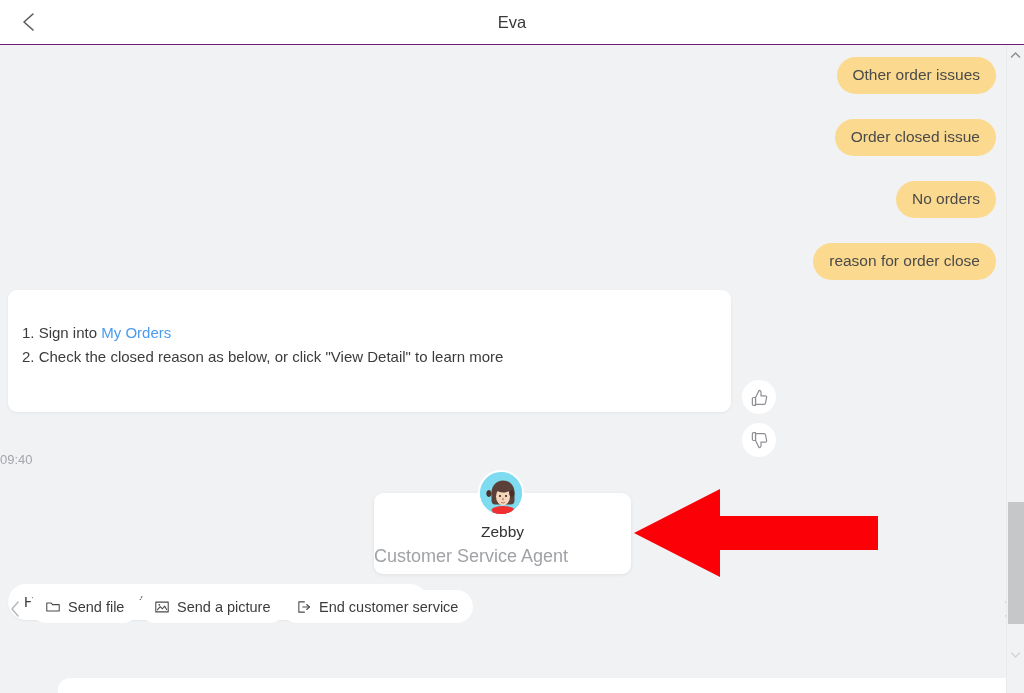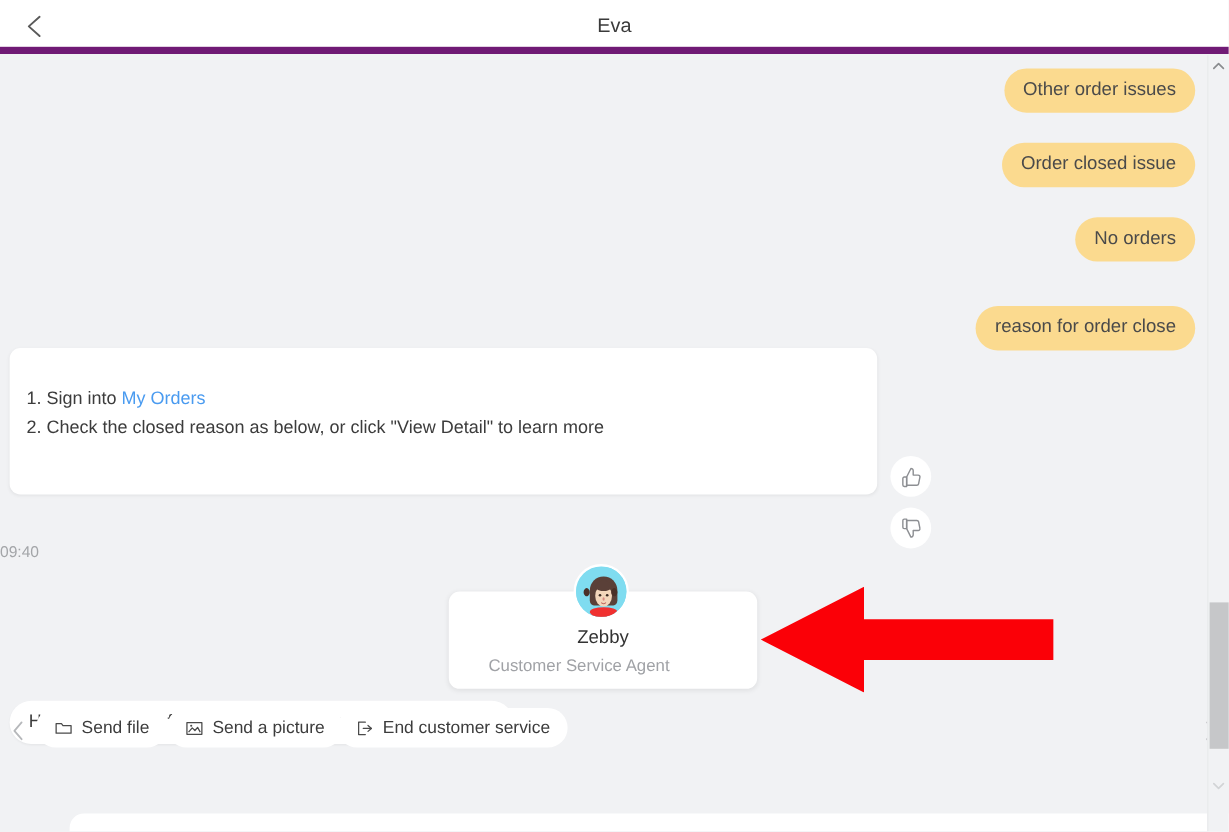--- a/index.html
+++ b/index.html
@@ -16,21 +16,21 @@
     position: relative;
   }
 
   
   #header {
     position: absolute;
     top: 0; left: 0;
     width: 1024px;
     height: 45px;
     background: #ffffff;
-    border-bottom: 6px solid #701a75;
+    border-bottom: 1px solid #701a75;
   }
   #back-chevron {
     position: absolute;
     left: 17px; top: 9px;
     width: 26px; height: 26px;
     cursor: pointer;
   }
   #back-chevron svg { display: block; }
   #header-title {
     position: absolute;
@@ -60,21 +60,21 @@
     color: #4a4a4a;
     font-size: 15.5px;
     border-radius: 19px;
     padding: 9px 16px 10px 16px;
     white-space: nowrap;
     cursor: pointer;
   }
   #bubble-0 { right: 10px; top: 11px; }
   #bubble-1 { right: 10px; top: 73px; }
   #bubble-2 { right: 10px; top: 135px; }
-  #bubble-3 { right: 10px; top: 197px; margin-top: 12px; }
+  #bubble-3 { right: 10px; top: 197px; }
 
   
   #info-card {
     position: absolute;
     left: 8px;
     top: 244px;
     width: 723px;
     height: 122px;
     background: #ffffff;
     border-radius: 9px;
@@ -143,25 +143,25 @@
     position: absolute;
     left: 374px;
     top: 477px;
     width: 257px;
     text-align: center;
     font-size: 15.5px;
     color: #333333;
   }
   #agent-role {
     position: absolute;
-    left: 354px;
+    left: 374px;
     top: 500px;
     width: 257px;
-    text-align: center;
-    font-size: 14px;
+    text-align: left;
+    font-size: 18px;
     color: #a0a2a6;
   }
 
   
   #red-arrow {
     position: absolute;
     left: 634px;
     top: 489px;
     width: 244px;
     height: 88px;

